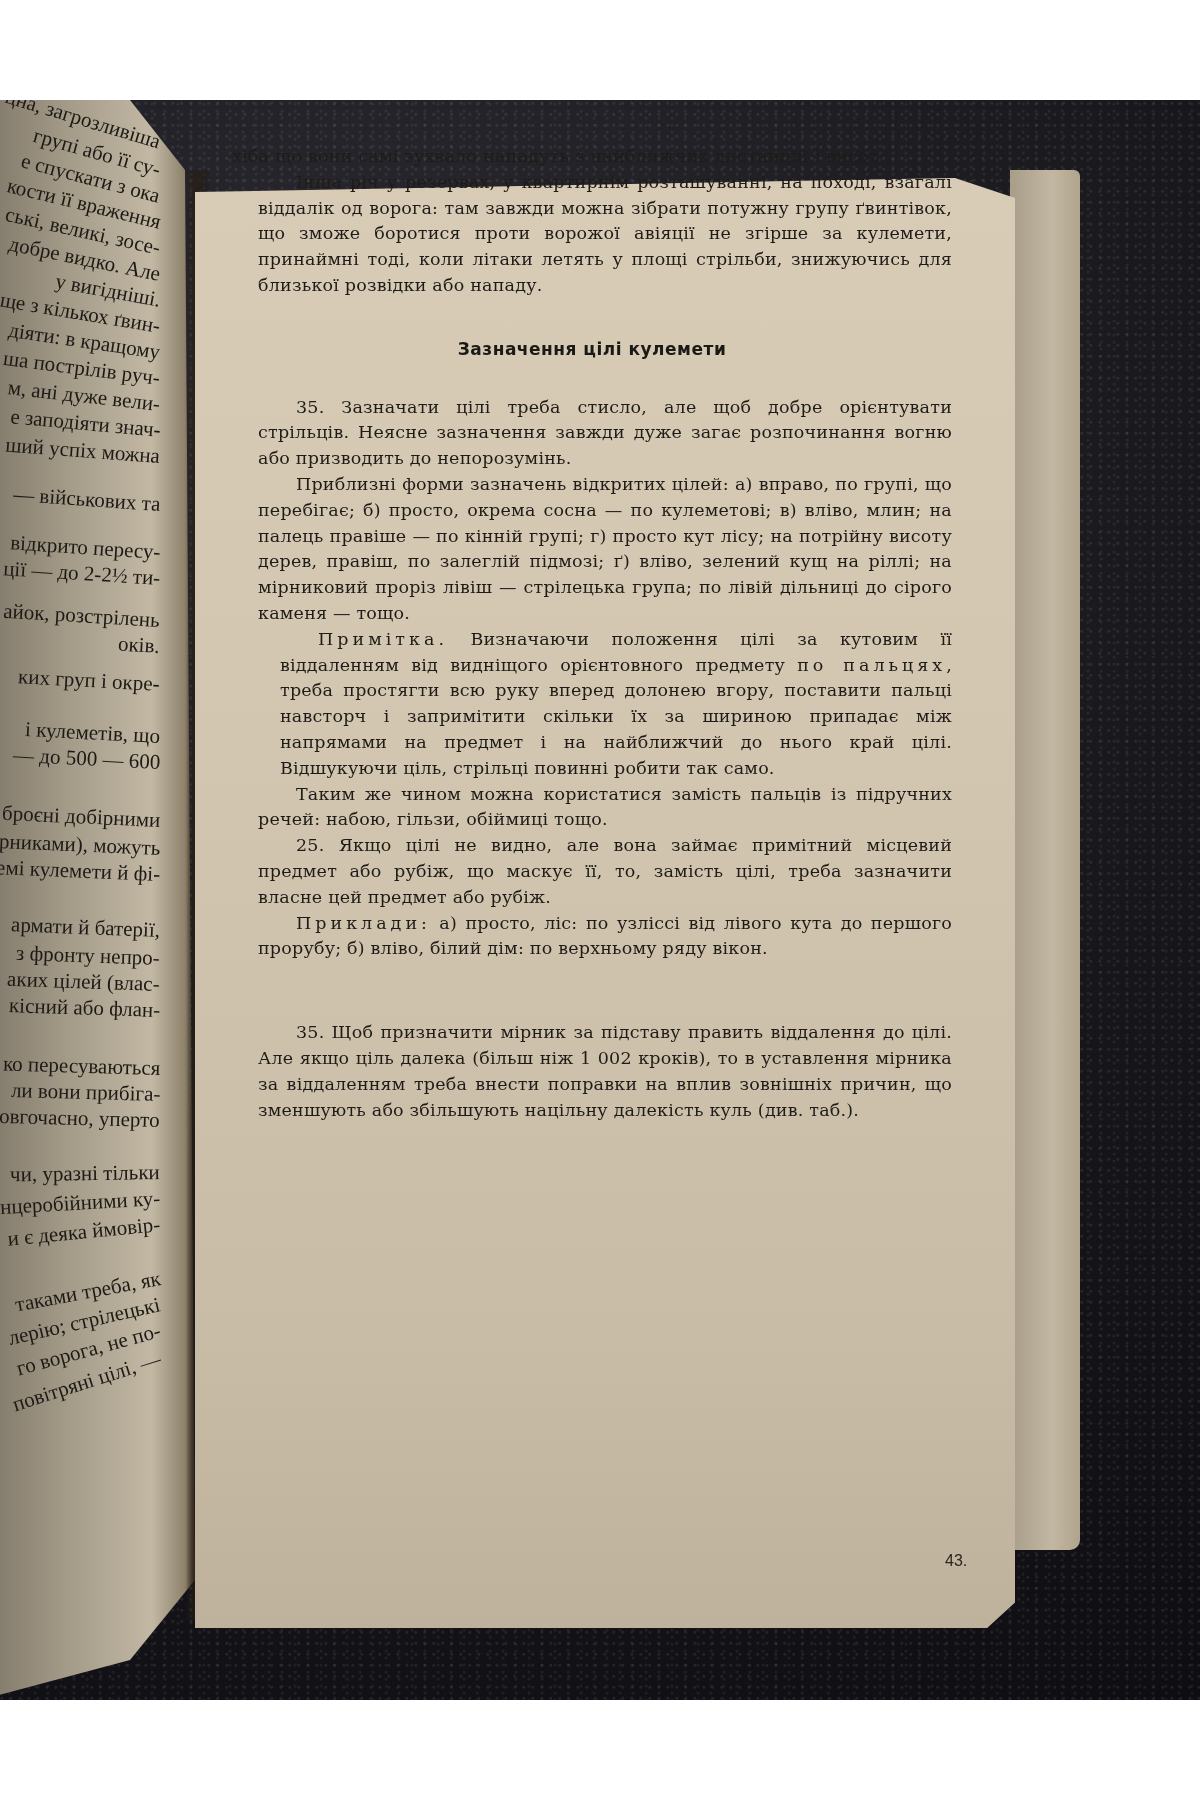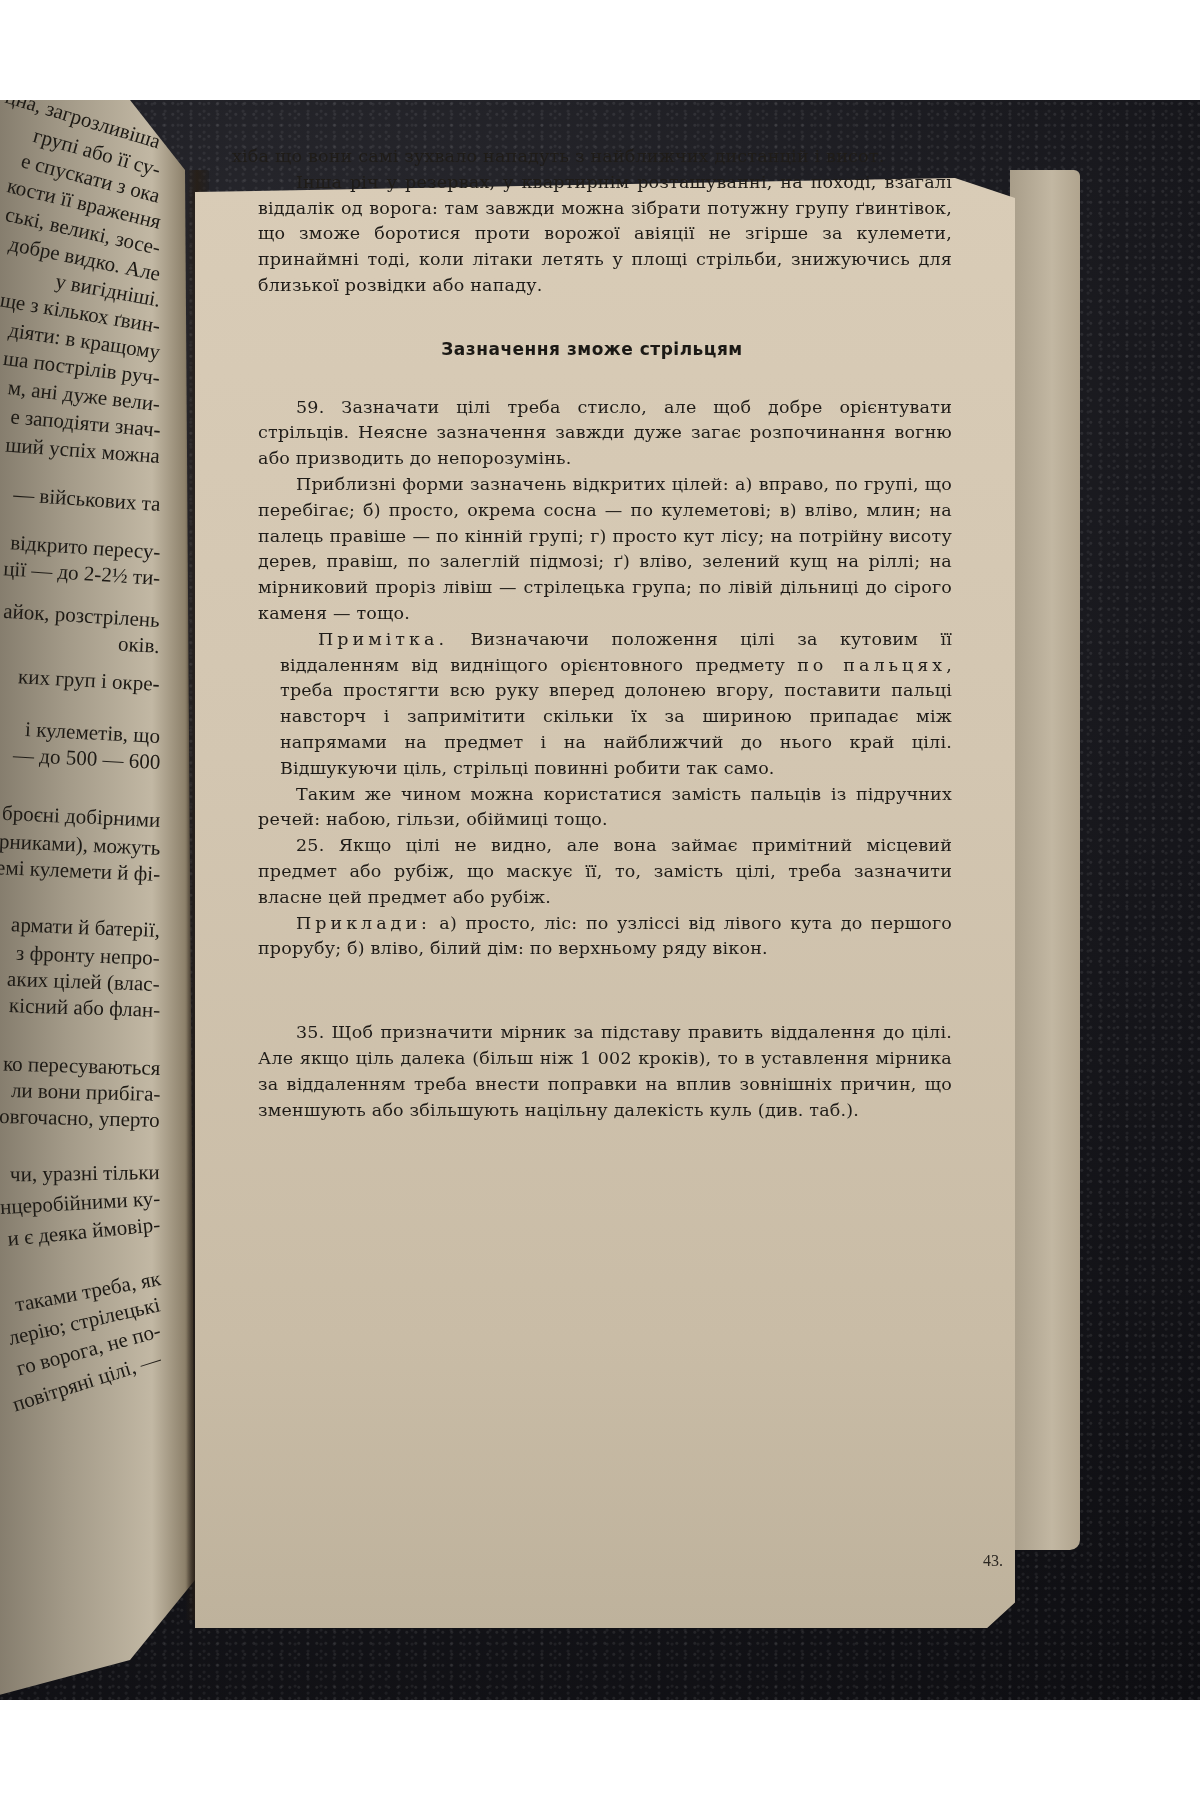--- a/index.html
+++ b/index.html
@@ -56,21 +56,21 @@
   }
   .p { margin: 0; text-align: justify; text-align-last: auto; }
   .p.indent { text-indent: 38px; margin-left: 26px; }
   .p.note { padding-left: 48px; text-indent: 38px; }
   .spaced { letter-spacing: 4px; }
   .section-title {
     font-family: "DejaVu Sans", sans-serif; font-weight: bold; font-size: 17px;
     text-align: center; letter-spacing: 0.5px; color: #1b1915;
   }
   .page-number {
-    position: absolute; left: 983px; top: 1552px; font-family: Liberation Serif, serif;
+    position: absolute; left: 945px; top: 1552px; font-family: Liberation Sans, sans-serif;
     font-size: 16px; color: #2a2620;
   }
 </style>
 </head>
 <body>
 
 <div class="photo">
   <div class="back-page"></div>
 
   <div class="left-page"></div>
@@ -117,24 +117,24 @@
   <div class="spine-shadow"></div>
 
   <div class="right-page"></div>
 </div>
 
 <div class="page-body">
   <p class="p">хіба що вони самі зухвало нападуть з найближчих дистанцій і висот.</p>
   <p class="p indent">Інша річ у резервах, у квартирнім розташуванні, на поході, взагалі віддалік од ворога: там завжди можна зібрати потужну групу ґвинтівок, що зможе боротися проти ворожої авіяції не згірше за кулемети, принаймні тоді, коли літаки летять у площі стрільби, знижуючись для близької розвідки або нападу.</p>
 
   <div style="height:38px"></div>
-  <div class="section-title">Зазначення зможе стрільцям</div>
+  <div class="section-title">Зазначення цілі кулемети</div>
   <div style="height:32px"></div>
 
-  <p class="p indent">59. Зазначати цілі треба стисло, але щоб добре орієнтувати стрільців. Неясне зазначення завжди дуже загає розпочинання вогню або призводить до непорозумінь.</p>
+  <p class="p indent">35. Зазначати цілі треба стисло, але щоб добре орієнтувати стрільців. Неясне зазначення завжди дуже загає розпочинання вогню або призводить до непорозумінь.</p>
   <p class="p indent">Приблизні форми зазначень відкритих цілей: а) вправо, по групі, що перебігає; б) просто, окрема сосна — по кулеметові; в) вліво, млин; на палець правіше — по кінній групі; г) просто кут лісу; на потрійну висоту дерев, правіш, по залеглій підмозі; ґ) вліво, зелений кущ на ріллі; на мірниковий проріз лівіш — стрілецька група; по лівій дільниці до сірого каменя — тощо.</p>
   <p class="p note"><span class="spaced">Примітка.</span><span> Визначаючи положення цілі за кутовим її віддаленням від видніщого орієнтовного предмету </span><span class="spaced">по пальцях</span><span>, треба простягти всю руку вперед долонею вгору, поставити пальці навсторч і запримітити скільки їх за шириною припадає між напрямами на предмет і на найближчий до нього край цілі. Відшукуючи ціль, стрільці повинні робити так само.</span></p>
   <p class="p indent">Таким же чином можна користатися замість пальців із підручних речей: набою, гільзи, обіймиці тощо.</p>
   <p class="p indent">25. Якщо цілі не видно, але вона займає примітний місцевий предмет або рубіж, що маскує її, то, замість цілі, треба зазначити власне цей предмет або рубіж.</p>
   <p class="p indent"><span class="spaced">Приклади:</span><span> а) просто, ліс: по узліссі від лівого кута до першого прорубу; б) вліво, білий дім: по верхньому ряду вікон.</span></p>
 
   <div style="height:34px"></div>
   <div style="height:24px"></div>
 
   <p class="p indent">35. Щоб призначити мірник за підставу править віддалення до цілі. Але якщо ціль далека (більш ніж 1 002 кроків), то в уставлення мірника за віддаленням треба внести поправки на вплив зовнішніх причин, що зменшують або збільшують націльну далекість куль (див. таб.).</p>

